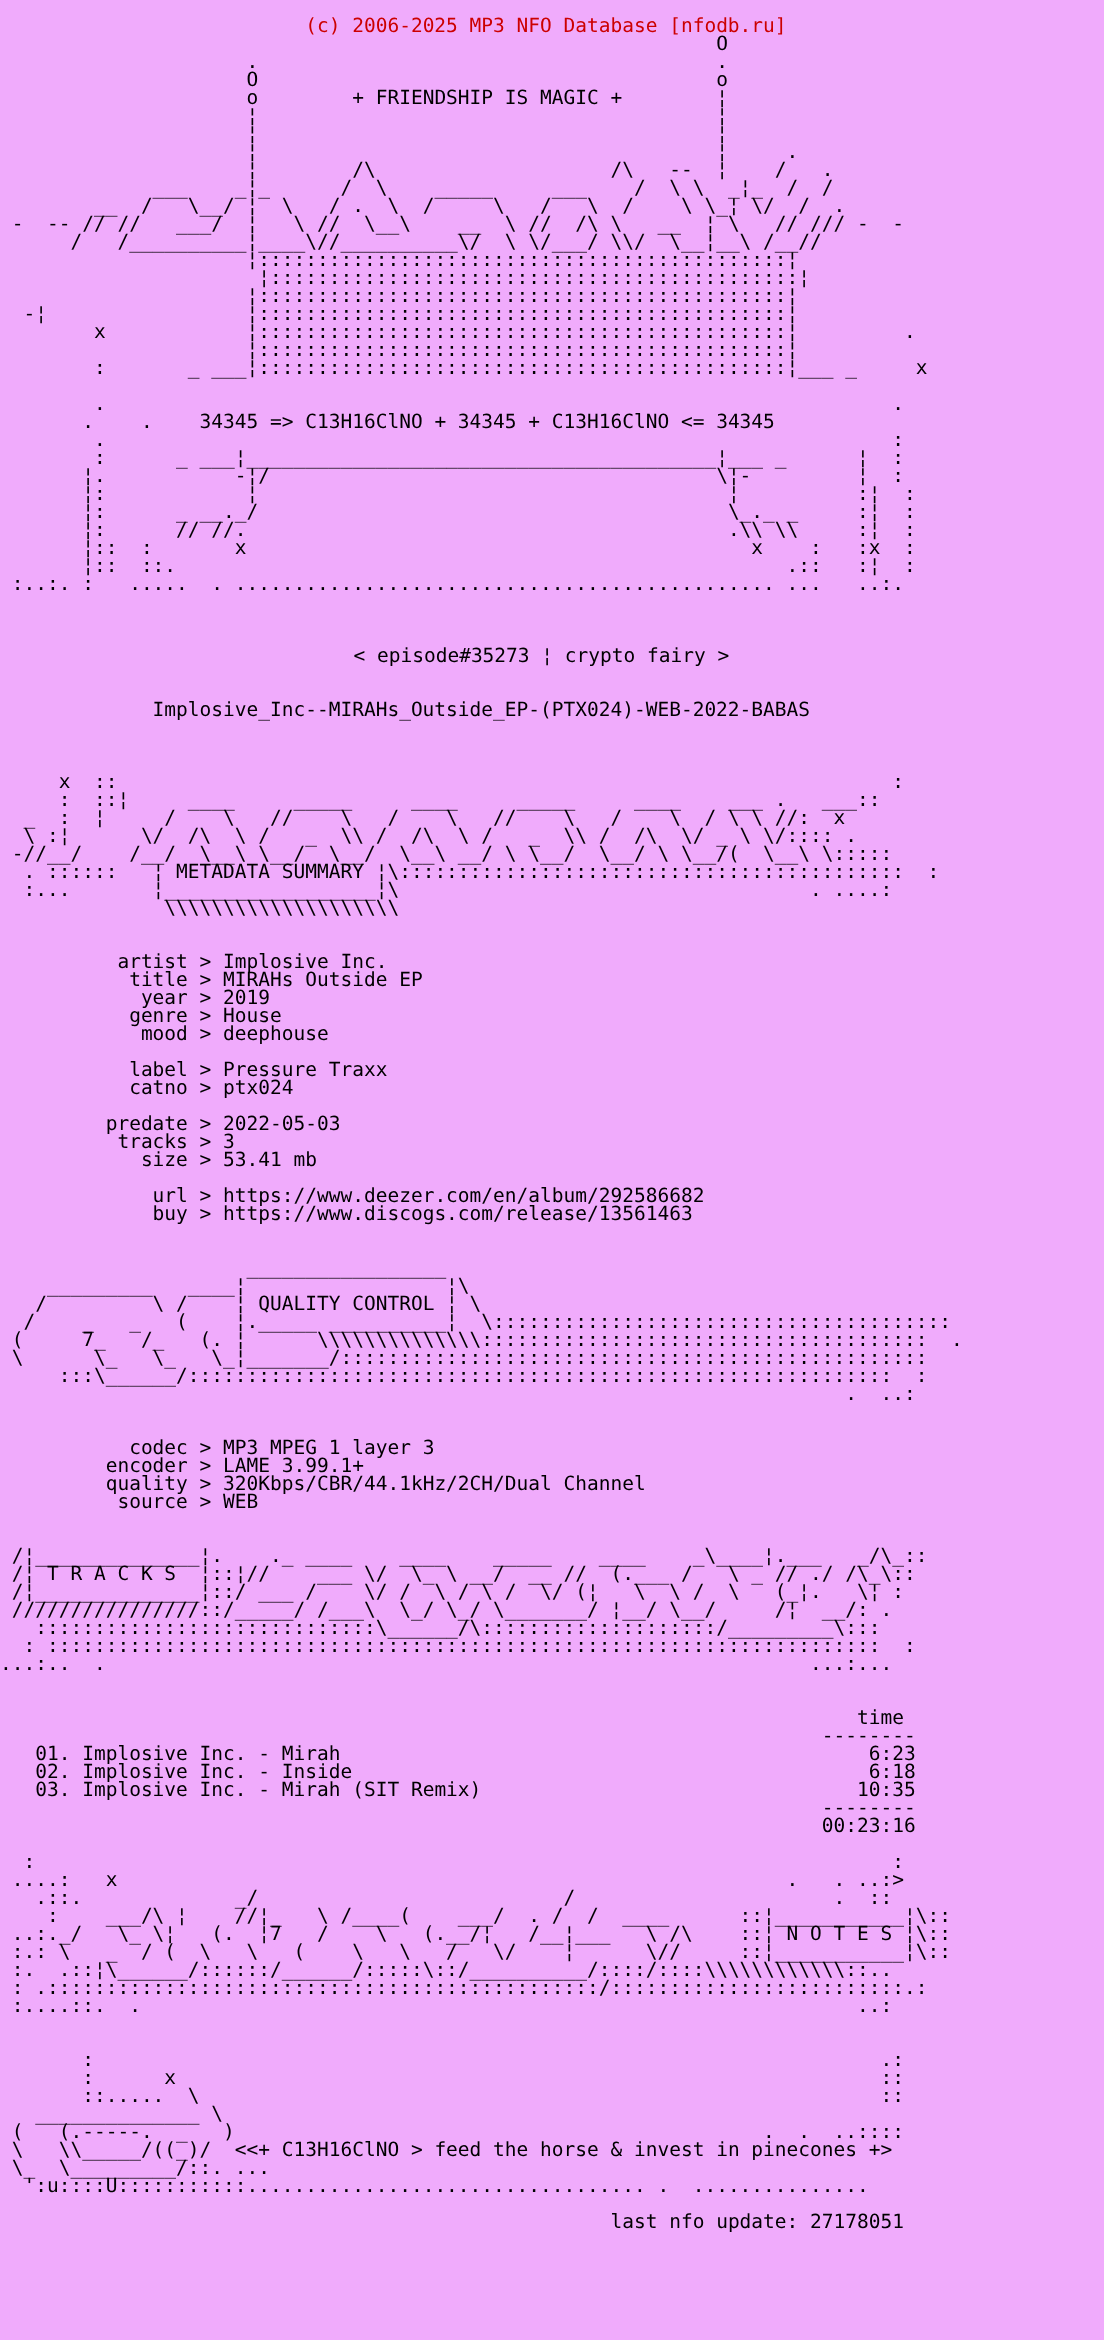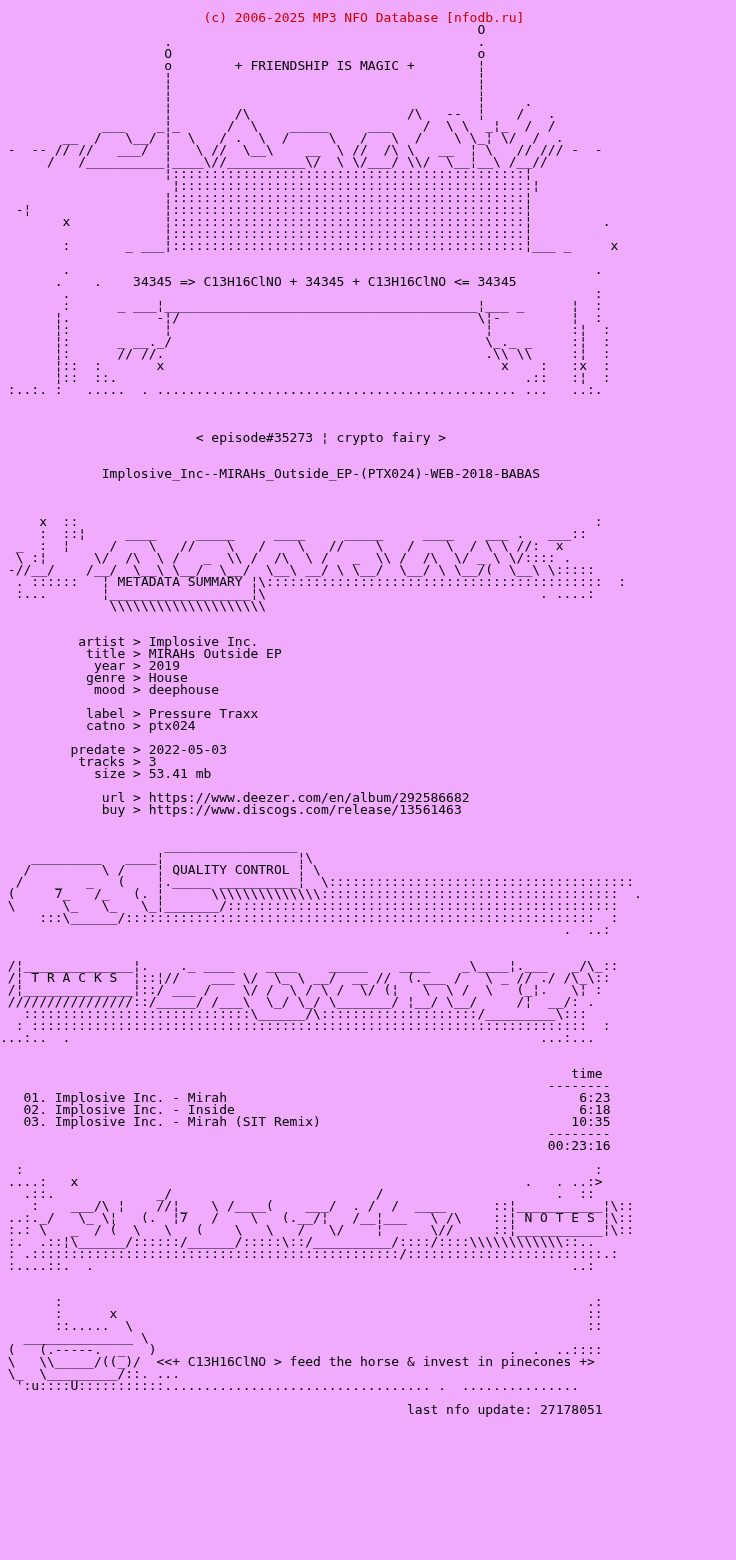--- a/index.html
+++ b/index.html
@@ -15,21 +15,21 @@
     margin:0;padding:0;
     font:inherit;
     white-space:pre;
   }
   .watermark{color:#cc0000;text-indent:26ch;margin-top:12px;}
   .mt12{margin-top:12px;}
   .mt24{margin-top:24px;}
   .mt36{margin-top:36px;}
   .ind13{text-indent:13ch;}
   .ind14{text-indent:14ch;}
-  .ind25{text-indent:25ch;}
+  .ind25{text-indent:25ch;padding-left:40px;}
   .ind52{text-indent:52ch;}
 </style>
 </head>
 <body>
 
 <div class="page">
   <div class="line watermark">(c) 2006-2025 MP3 NFO Database [nfodb.ru]</div>
   <pre class="art">                                                             O
                      .                                       .
                      O                                       o
@@ -55,21 +55,21 @@
         .                                                                   :
         :      _ ___¦________________________________________¦___ _      ¦  :
        ¦.           -¦/                                      \¦-         ¦  :
        ¦:            ¦                                        ¦          :¦  :
        ¦:      _ __._/                                        \_._ _     :¦  :
        ¦:      // //.                                         .\\ \\     :¦  :
        ¦::  :       x                                           x    :   :x  :
        ¦::  ::.                                                    .::   :¦  :
  :..:. :   .....  . .............................................. ...   ..:.</pre>
   <div class="line ind25 mt36">&lt; episode#35273 ¦ crypto fairy &gt;</div>
-  <div class="line ind13 mt24">Implosive_Inc--MIRAHs_Outside_EP-(PTX024)-WEB-2018-BABAS</div>
+  <div class="line ind13 mt24">Implosive_Inc--MIRAHs_Outside_EP-(PTX024)-WEB-2022-BABAS</div>
   <pre class="art mt36">     x  ::                                                                  :
      :  ::¦     ____     _____     ____     _____     ____    ___ .   ___::
   _  :  ¦     /    \   //    \   /    \   //    \   /    \  / \ \ //:  x
   \ :¦      \/  /\  \ /   _  \\ /  /\  \ /   _  \\ /  /\  \/ _ \ \/:::: .
  -//__/    /__/  \__\ \__/  \__/  \__\ __/ \ \__/  \__/ \ \__/(  \__\ \:::::
   . ::::::   ¦ METADATA SUMMARY ¦\:::::::::::::::::::::::::::::::::::::::::::  :
   :...       ¦__________________¦\                                   . ....:
               \\\\\\\\\\\\\\\\\\\\</pre>
   <pre class="art mt24">          artist &gt; Implosive Inc.
            title &gt; MIRAHs Outside EP
@@ -87,20 +87,24 @@
              url &gt; https://www.deezer.com/en/album/292586682
              buy &gt; https://www.discogs.com/release/13561463</pre>
   <pre class="art mt24">                     _________________
     _________   ____¦                 ¦\
    /         \ /    ¦ QUALITY CONTROL ¦ \
   /    _   _   (    ¦._____ __________¦  \:::::::::::::::::::::::::::::::::::::::
  (     7_   /_   (. ¦      \\\\\\\\\\\\\\::::::::::::::::::::::::::::::::::::::  .
  \      \_   \_   \_¦_______/::::::::::::::::::::::::::::::::::::::::::::::::::
      :::\______/::::::::::::::::::::::::::::::::::::::::::::::::::::::::::::  :
                                                                         .  ..:</pre>
+  <pre class="art mt24">           codec &gt; MP3 MPEG 1 layer 3
+         encoder &gt; LAME 3.99.1+
+         quality &gt; 320Kbps/CBR/44.1kHz/2CH/Dual Channel
+          source &gt; WEB</pre>
   <pre class="art mt24"> /¦______________¦.    ._ ____    ____    _____    ____    _\____¦.___   _/\_::
  /¦ T R A C K S  ¦::¦//    ___ \/  \_ \ __/  __ //  (.___ /   \ _ // ./ /\_\::
  /¦______________¦::/ ___ /    \/ /  \ / \ /  \/ (¦   \  \ /  \   (_¦.   \¦ :
  ////////////////::/_____/ /___\  \_/ \_/ \_______/ ¦__/ \__/     /¦  __/: .
    :::::::::::::::::::::::::::::\______/\::::::::::::::::::::/_________\:::
   : :::::::::::::::::::::::::::::::::::::::::::::::::::::::::::::::::::::::  :
 ...:..  .                                                            ...:...</pre>
   <pre class="art mt24">                                                                         time
                                                                       --------
    01. Implosive Inc. - Mirah                                             6:23

